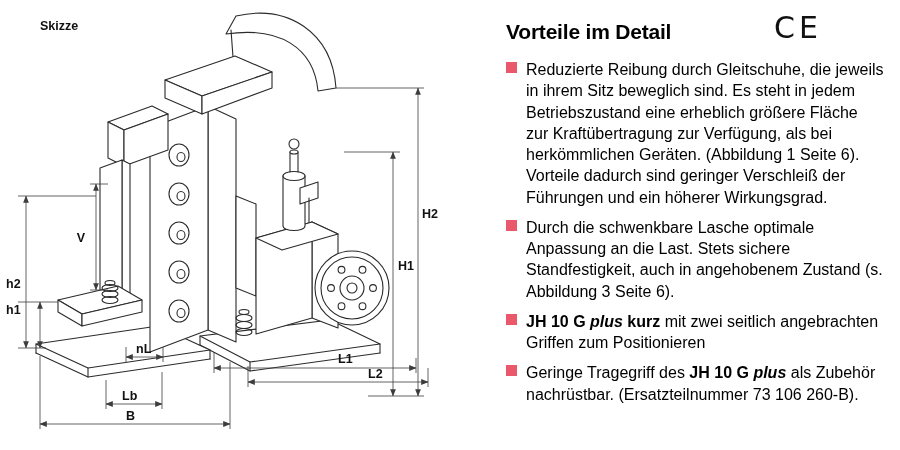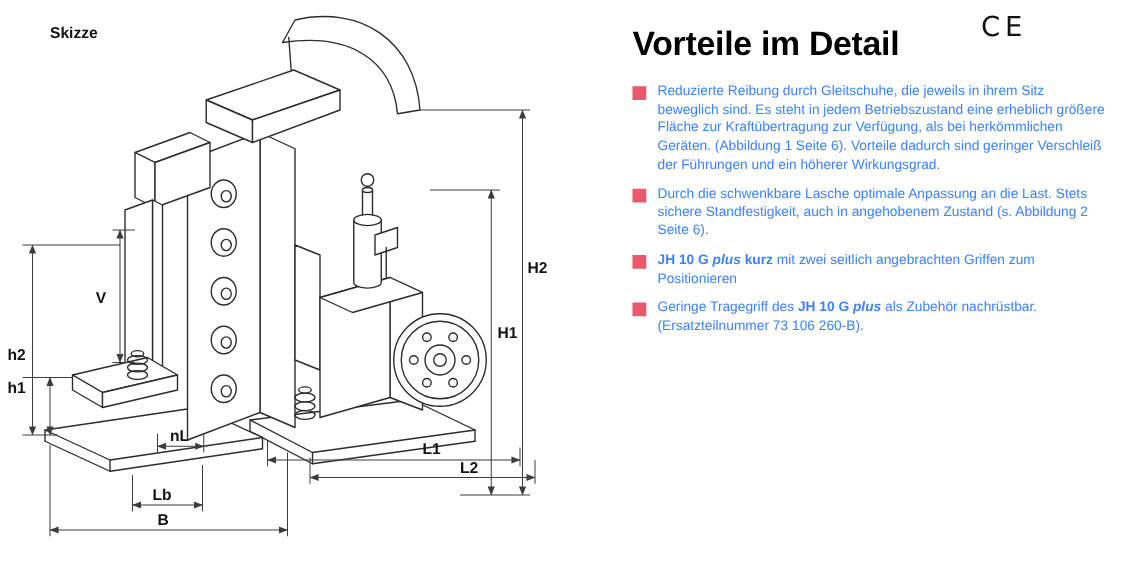--- a/index.html
+++ b/index.html
@@ -12,28 +12,28 @@
 
   
   .sketch-area { position:absolute; left:0; top:0; width:480px; height:450px; }
   .mach  { fill:#ffffff; stroke:#2b2b2b; stroke-width:1.1; stroke-linejoin:round; }
   .machn { fill:none;    stroke:#2b2b2b; stroke-width:1.1; stroke-linejoin:round; stroke-linecap:round; }
   .dim   { fill:none; stroke:#3c3c3c; stroke-width:0.8; }
   svg text { font-family:"Liberation Sans",sans-serif; font-weight:bold; font-size:12.5px; fill:#111; }
 
   
   .details { position:absolute; left:506px; top:20px; width:378px; }
-  .details h1 { font-size:27px; font-weight:bold; letter-spacing:-0.2px; color:#000; margin-bottom:15px; }
-  .bullet-item { display:flex; gap:9px; margin-bottom:9px; font-size:11px; line-height:1.33; color:#3b82f6; }
+  .details h1 { font-size:21px; font-weight:bold; letter-spacing:-0.2px; color:#000; margin-bottom:15px; }
+  .bullet-item { display:flex; gap:9px; margin-bottom:9px; font-size:16px; line-height:1.33; color:#000000; }
   .bullet-square { width:11px; height:11px; background:var(--accent,#e9596b); margin-top:3px; flex:0 0 11px; }
   .bullet-text { flex:1; }
 
   .ce-text {
     position:absolute; right:14px; top:10px;
-    font-family:"DejaVu Sans",sans-serif; font-size:22px; font-weight:400;
+    font-family:"DejaVu Sans",sans-serif; font-size:30px; font-weight:400;
     letter-spacing:4px; color:#111;
   }
 </style>
 </head>
 <body>
 
 <div class="page">
 
   <div class="sketch-area">
     <svg width="480" height="450" viewBox="0 0 480 450">
@@ -193,21 +193,21 @@
 
   <div class="details">
     <h1>Vorteile im Detail</h1>
     <div class="list">
         <div class="bullet-item">
           <span class="bullet-square"></span>
           <span class="bullet-text"><span>Reduzierte Reibung durch Gleitschuhe, die jeweils in ihrem Sitz beweglich sind. Es steht in jedem Betriebszustand eine erheblich größere Fläche zur Kraftübertragung zur Verfügung, als bei herkömmlichen Geräten. (Abbildung 1 Seite 6). Vorteile dadurch sind geringer Verschleiß der Führungen und ein höherer Wirkungsgrad.</span></span>
         </div>
         <div class="bullet-item">
           <span class="bullet-square"></span>
-          <span class="bullet-text"><span>Durch die schwenkbare Lasche optimale Anpassung an die Last. Stets sichere Standfestigkeit, auch in angehobenem Zustand (s. Abbildung 2 Seite 6).</span></span>
+          <span class="bullet-text"><span>Durch die schwenkbare Lasche optimale Anpassung an die Last. Stets sichere Standfestigkeit, auch in angehobenem Zustand (s. Abbildung 3 Seite 6).</span></span>
         </div>
         <div class="bullet-item">
           <span class="bullet-square"></span>
           <span class="bullet-text"><span style="font-weight: 700;">JH 10 G </span><span style="font-weight: 700; font-style: italic;">plus</span><span style="font-weight: 700; text-align: center;"> kurz</span><span> mit zwei seitlich angebrachten Griffen zum Positionieren</span></span>
         </div>
         <div class="bullet-item">
           <span class="bullet-square"></span>
           <span class="bullet-text"><span>Geringe Tragegriff des </span><span style="font-weight: 700;">JH 10 G </span><span style="font-weight: 700; font-style: italic;">plus</span><span> als Zubehör nachrüstbar. (Ersatzteilnummer 73 106 260-B).</span></span>
         </div>
       </div>

